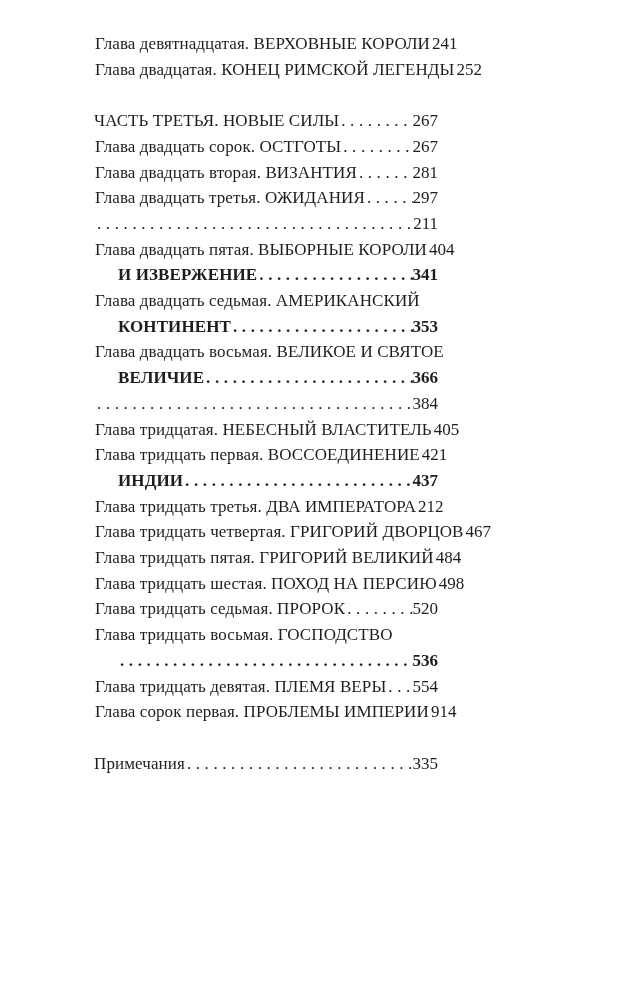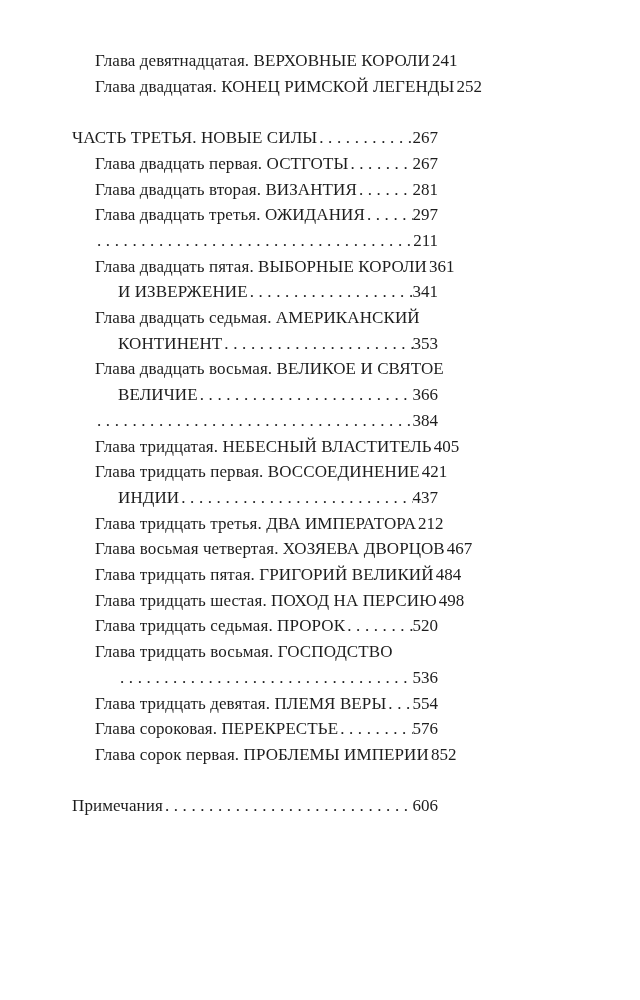--- a/index.html
+++ b/index.html
@@ -11,32 +11,32 @@
     height: 1000px;
     background: #ffffff;
     color: #1d1d1d;
     font-family: "Liberation Serif", "DejaVu Serif", serif;
     overflow: hidden;
   }
   .page {
     box-sizing: border-box;
     width: 528px;
     height: 1000px;
-    padding: 48px 90px 0 72px;
+    padding: 31px 90px 0 72px;
   }
   .row {
     display: flex;
     align-items: baseline;
     font-size: 17px;
     line-height: 25.7px;
     white-space: nowrap;
   }
   .i1 { padding-left: 23px; }
-  .i2 { padding-left: 46px; }
-  .gap { margin-top: 25.7px; }
+  .i2 { padding-left: 46px; font-weight: bold; }
+  .gap { margin-top: 25.7px; margin-left: 22px; }
   .label { flex: 0 0 auto; letter-spacing: 0.1px; }
   .leader {
     flex: 1 1 auto;
     overflow: hidden;
     min-width: 0;
     padding-left: 2px;
   }
   .leader::after {
     content: "............................................................................";
     letter-spacing: 4.6px;
@@ -60,21 +60,21 @@
       <span class="pg">252</span>
   </div>
 
   <div class="row gap">
     <span class="label">ЧАСТЬ ТРЕТЬЯ. НОВЫЕ СИЛЫ</span>
       <span class="leader"></span>
       <span class="pg">267</span>
   </div>
 
   <div class="row i1">
-    <span class="label">Глава двадцать первая. ОСТГОТЫ</span>
+    <span class="label">Глава двадцать сорок. ОСТГОТЫ</span>
       <span class="leader"></span>
       <span class="pg">267</span>
   </div>
 
   <div class="row i1">
     <span class="label">Глава двадцать вторая. ВИЗАНТИЯ</span>
       <span class="leader"></span>
       <span class="pg">281</span>
   </div>
 
@@ -85,21 +85,21 @@
   </div>
 
   <div class="row i1">
       <span class="leader"></span>
       <span class="pg">211</span>
   </div>
 
   <div class="row i1">
     <span class="label">Глава двадцать пятая. ВЫБОРНЫЕ КОРОЛИ</span>
       <span class="leader"></span>
-      <span class="pg">361</span>
+      <span class="pg">404</span>
   </div>
 
 
   <div class="row i2">
     <span class="label">И ИЗВЕРЖЕНИЕ</span>
       <span class="leader"></span>
       <span class="pg">341</span>
   </div>
 
   <div class="row i1">
@@ -146,21 +146,21 @@
       <span class="pg">437</span>
   </div>
 
   <div class="row i1">
     <span class="label">Глава тридцать третья. ДВА ИМПЕРАТОРА</span>
       <span class="leader"></span>
       <span class="pg">212</span>
   </div>
 
   <div class="row i1">
-    <span class="label">Глава восьмая четвертая. ХОЗЯЕВА ДВОРЦОВ</span>
+    <span class="label">Глава тридцать четвертая. ГРИГОРИЙ ДВОРЦОВ</span>
       <span class="leader"></span>
       <span class="pg">467</span>
   </div>
 
   <div class="row i1">
     <span class="label">Глава тридцать пятая. ГРИГОРИЙ ВЕЛИКИЙ</span>
       <span class="leader"></span>
       <span class="pg">484</span>
   </div>
 
@@ -184,31 +184,26 @@
       <span class="leader"></span>
       <span class="pg">536</span>
   </div>
 
   <div class="row i1">
     <span class="label">Глава тридцать девятая. ПЛЕМЯ ВЕРЫ</span>
       <span class="leader"></span>
       <span class="pg">554</span>
   </div>
 
-  <div class="row i1">
-    <span class="label">Глава сороковая. ПЕРЕКРЕСТЬЕ</span>
-      <span class="leader"></span>
-      <span class="pg">576</span>
-  </div>
 
   <div class="row i1">
     <span class="label">Глава сорок первая. ПРОБЛЕМЫ ИМПЕРИИ</span>
       <span class="leader"></span>
-      <span class="pg">852</span>
+      <span class="pg">914</span>
   </div>
 
   <div class="row gap">
     <span class="label">Примечания</span>
       <span class="leader"></span>
-      <span class="pg">606</span>
+      <span class="pg">335</span>
   </div>
 
 </div>
 
 </body></html>

